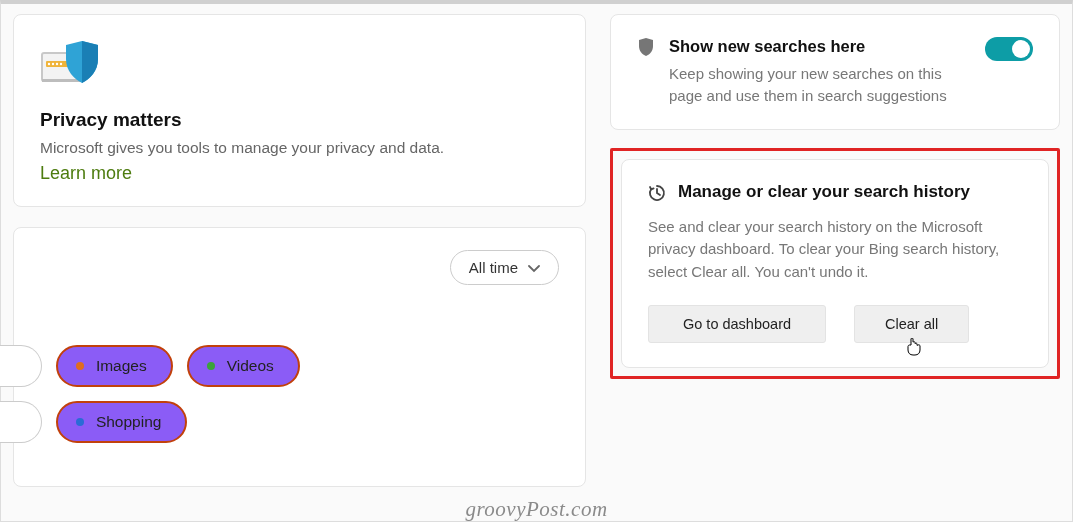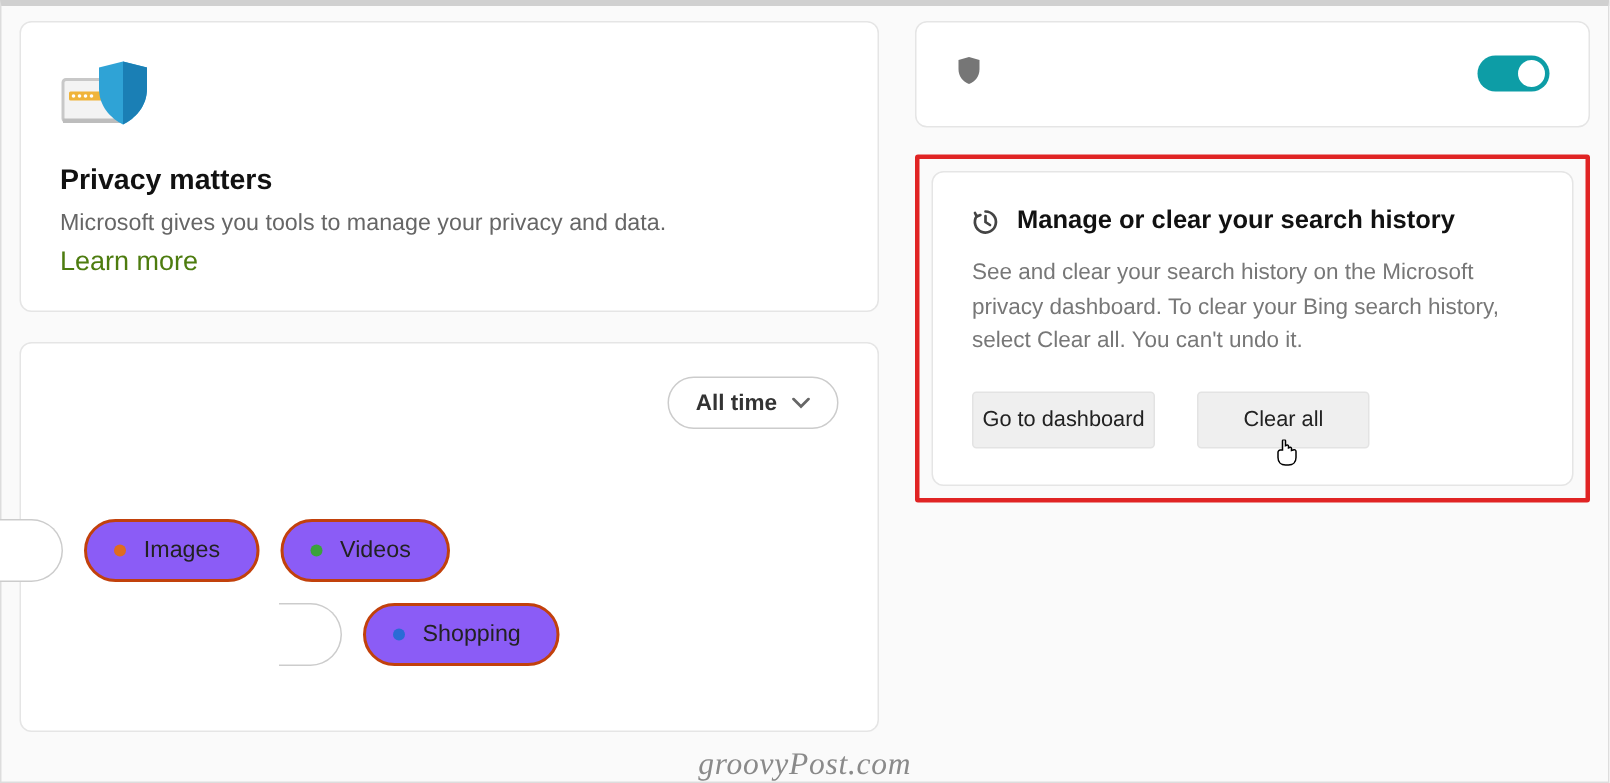--- a/index.html
+++ b/index.html
@@ -37,21 +37,21 @@
   .privacy-desc { font-size: 15.5px; color: #666; margin-bottom: 6px; }
   .learn-more { font-size: 18px; color: #4d7c0f; text-decoration: none; cursor: pointer; }
 
   
   .filter-card { padding: 22px 26px 40px; min-height: 260px; }
   .filter-top { display: flex; justify-content: flex-end; margin-bottom: 60px; }
   .dropdown {
     border: 1px solid #ccc; border-radius: 22px;
     padding: 8px 18px; font-size: 15px; color: #333;
     display: inline-flex; align-items: center; gap: 10px;
-    background: #fff; cursor: pointer; font-weight: bold;
+    background: #fff; cursor: pointer;
   }
   .chips { display: flex; flex-wrap: wrap; gap: 14px; margin-left: -40px; }
   .chip {
     border: 2px solid #c2410c; border-radius: 24px;
     padding: 10px 24px 10px 18px; font-size: 15.5px; color: #222;
     display: inline-flex; align-items: center; gap: 12px;
     background: #8b5cf6; cursor: pointer;
   }
   .chip-partial {
     border: 1px solid #ccc; border-radius: 0 24px 24px 0;
@@ -86,21 +86,21 @@
     border: 3px solid #e02424;
     padding: 8px;
     border-radius: 2px;
   }
   .manage-card { padding: 22px 26px 24px; }
   .manage-title { font-size: 17px; font-weight: 700; color: #111; margin-bottom: 6px; }
   .manage-desc { font-size: 15px; color: #777; line-height: 1.5; margin-bottom: 22px; }
   .btn-row { display: flex; gap: 28px; align-items: center; }
   .btn {
     background: #efefef; border: 1px solid #e3e3e3;
-    padding: 10px 6px; font-size: 14.5px; color: #222;
+    padding: 10px 34px; font-size: 14.5px; color: #222;
     border-radius: 3px; cursor: pointer; position: relative;
   }
   .btn.clear { padding: 10px 30px; }
 
   .cursor {
     position: absolute; bottom: -18px; left: 50%;
     transform: translateX(-6px);
     font-size: 16px; color: #000;
   }
 
@@ -155,40 +155,44 @@
         <span class="chip-partial">&nbsp;&nbsp;</span>
         <span class="chip">
           <span class="dot dot-orange"></span>
           <span>Images</span>
         </span>
         <span class="chip">
           <span class="dot dot-green"></span>
           <span>Videos</span>
         </span>
       </div>
-      <div class="chips" style="margin-top:14px;justify-content:center;">
+      <div class="chips" style="margin-top:14px;">
         <span class="chip-partial">&nbsp;&nbsp;</span>
         <span class="chip">
           <span class="dot dot-blue"></span>
           <span>Shopping</span>
         </span>
       </div>
     </div>
 
   </div>
 
   <div class="right-col">
 
     <div class="card right-card">
       <div class="right-row">
         <span class="shield-small">
           <svg width="18" height="20" viewBox="0 0 18 20">
             <path d="M9 1 L16 3 L16 9 C16 14 13 17.5 9 19 C5 17.5 2 14 2 9 L2 3 Z" fill="#767676"></path>
           </svg>
         </span>
+        <div style="flex:1">
+          <div class="right-title">Show new searches here</div>
+          <div class="right-desc" style="margin-top:7px">Keep showing your new searches on this page and use them in search suggestions</div>
+        </div>
         <div class="toggle"></div>
       </div>
     </div>
 
     <div class="highlight-box">
       <div class="card manage-card">
         <div class="right-head">
           <span>
             <svg width="18" height="18" viewBox="0 0 18 18">
               <path d="M9 2 A7 7 0 1 1 3.2 5" fill="none" stroke="#444" stroke-width="1.8" stroke-linecap="round"></path>

